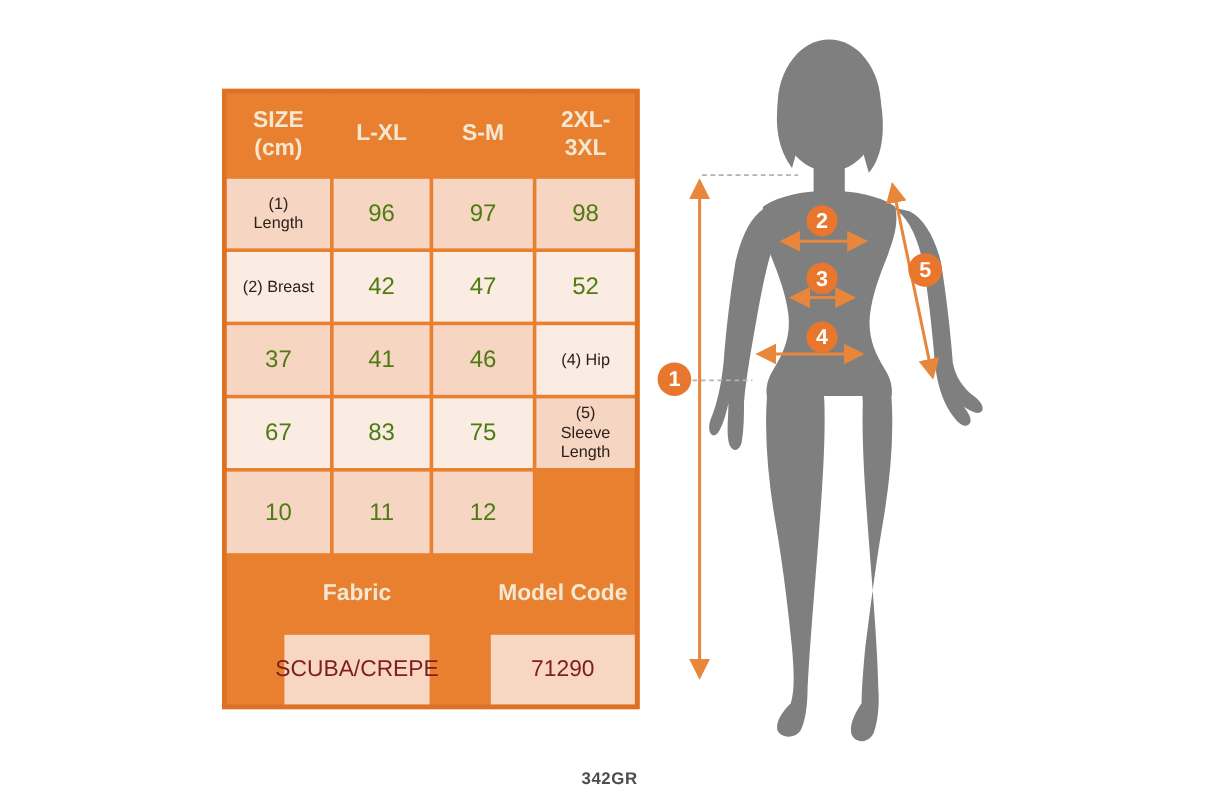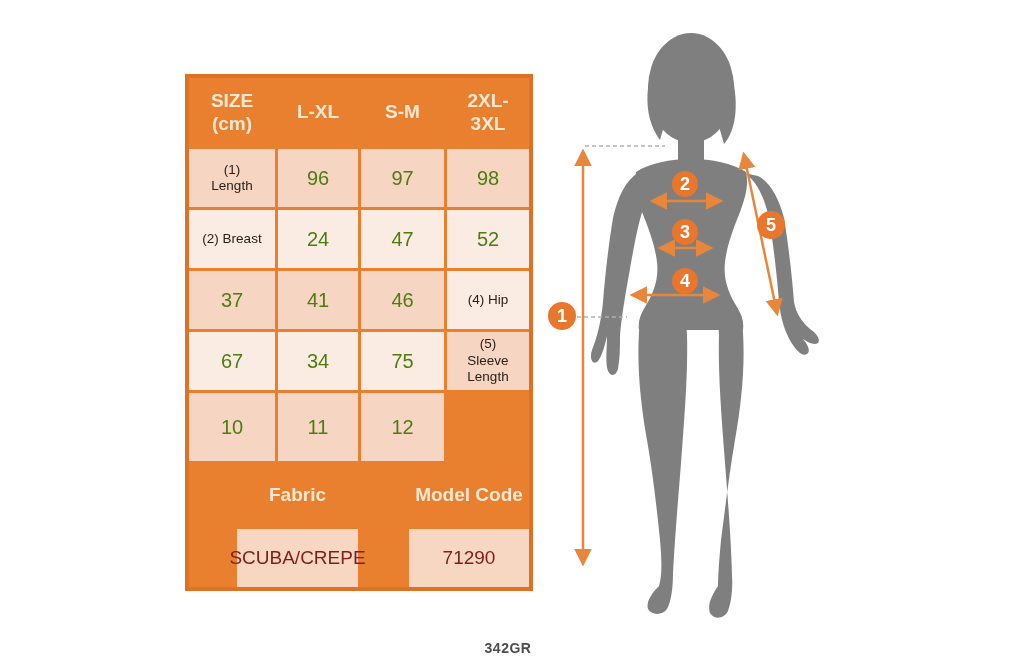--- a/index.html
+++ b/index.html
@@ -99,31 +99,31 @@
     <div class="cell c-head">2XL-
 3XL</div>
 
     <div class="cell c-label row-dark">(1)
 Length</div>
     <div class="cell c-num row-dark">96</div>
     <div class="cell c-num row-dark">97</div>
     <div class="cell c-num row-dark">98</div>
 
     <div class="cell c-label row-light">(2) Breast</div>
-    <div class="cell c-num row-light">24</div>
+    <div class="cell c-num row-light">42</div>
     <div class="cell c-num row-light">47</div>
     <div class="cell c-num row-light">52</div>
 
     <div class="cell c-num row-dark">37</div>
     <div class="cell c-num row-dark">41</div>
     <div class="cell c-num row-dark">46</div>
 
     <div class="cell c-label row-light">(4) Hip</div>
     <div class="cell c-num row-light">67</div>
-    <div class="cell c-num row-light">34</div>
+    <div class="cell c-num row-light">83</div>
     <div class="cell c-num row-light">75</div>
 
     <div class="cell c-label row-dark">(5)
 Sleeve
 Length</div>
     <div class="cell c-num row-dark">10</div>
     <div class="cell c-num row-dark">11</div>
     <div class="cell c-num row-dark">12</div>
 
     <div class="cell c-head span2">Fabric</div>

